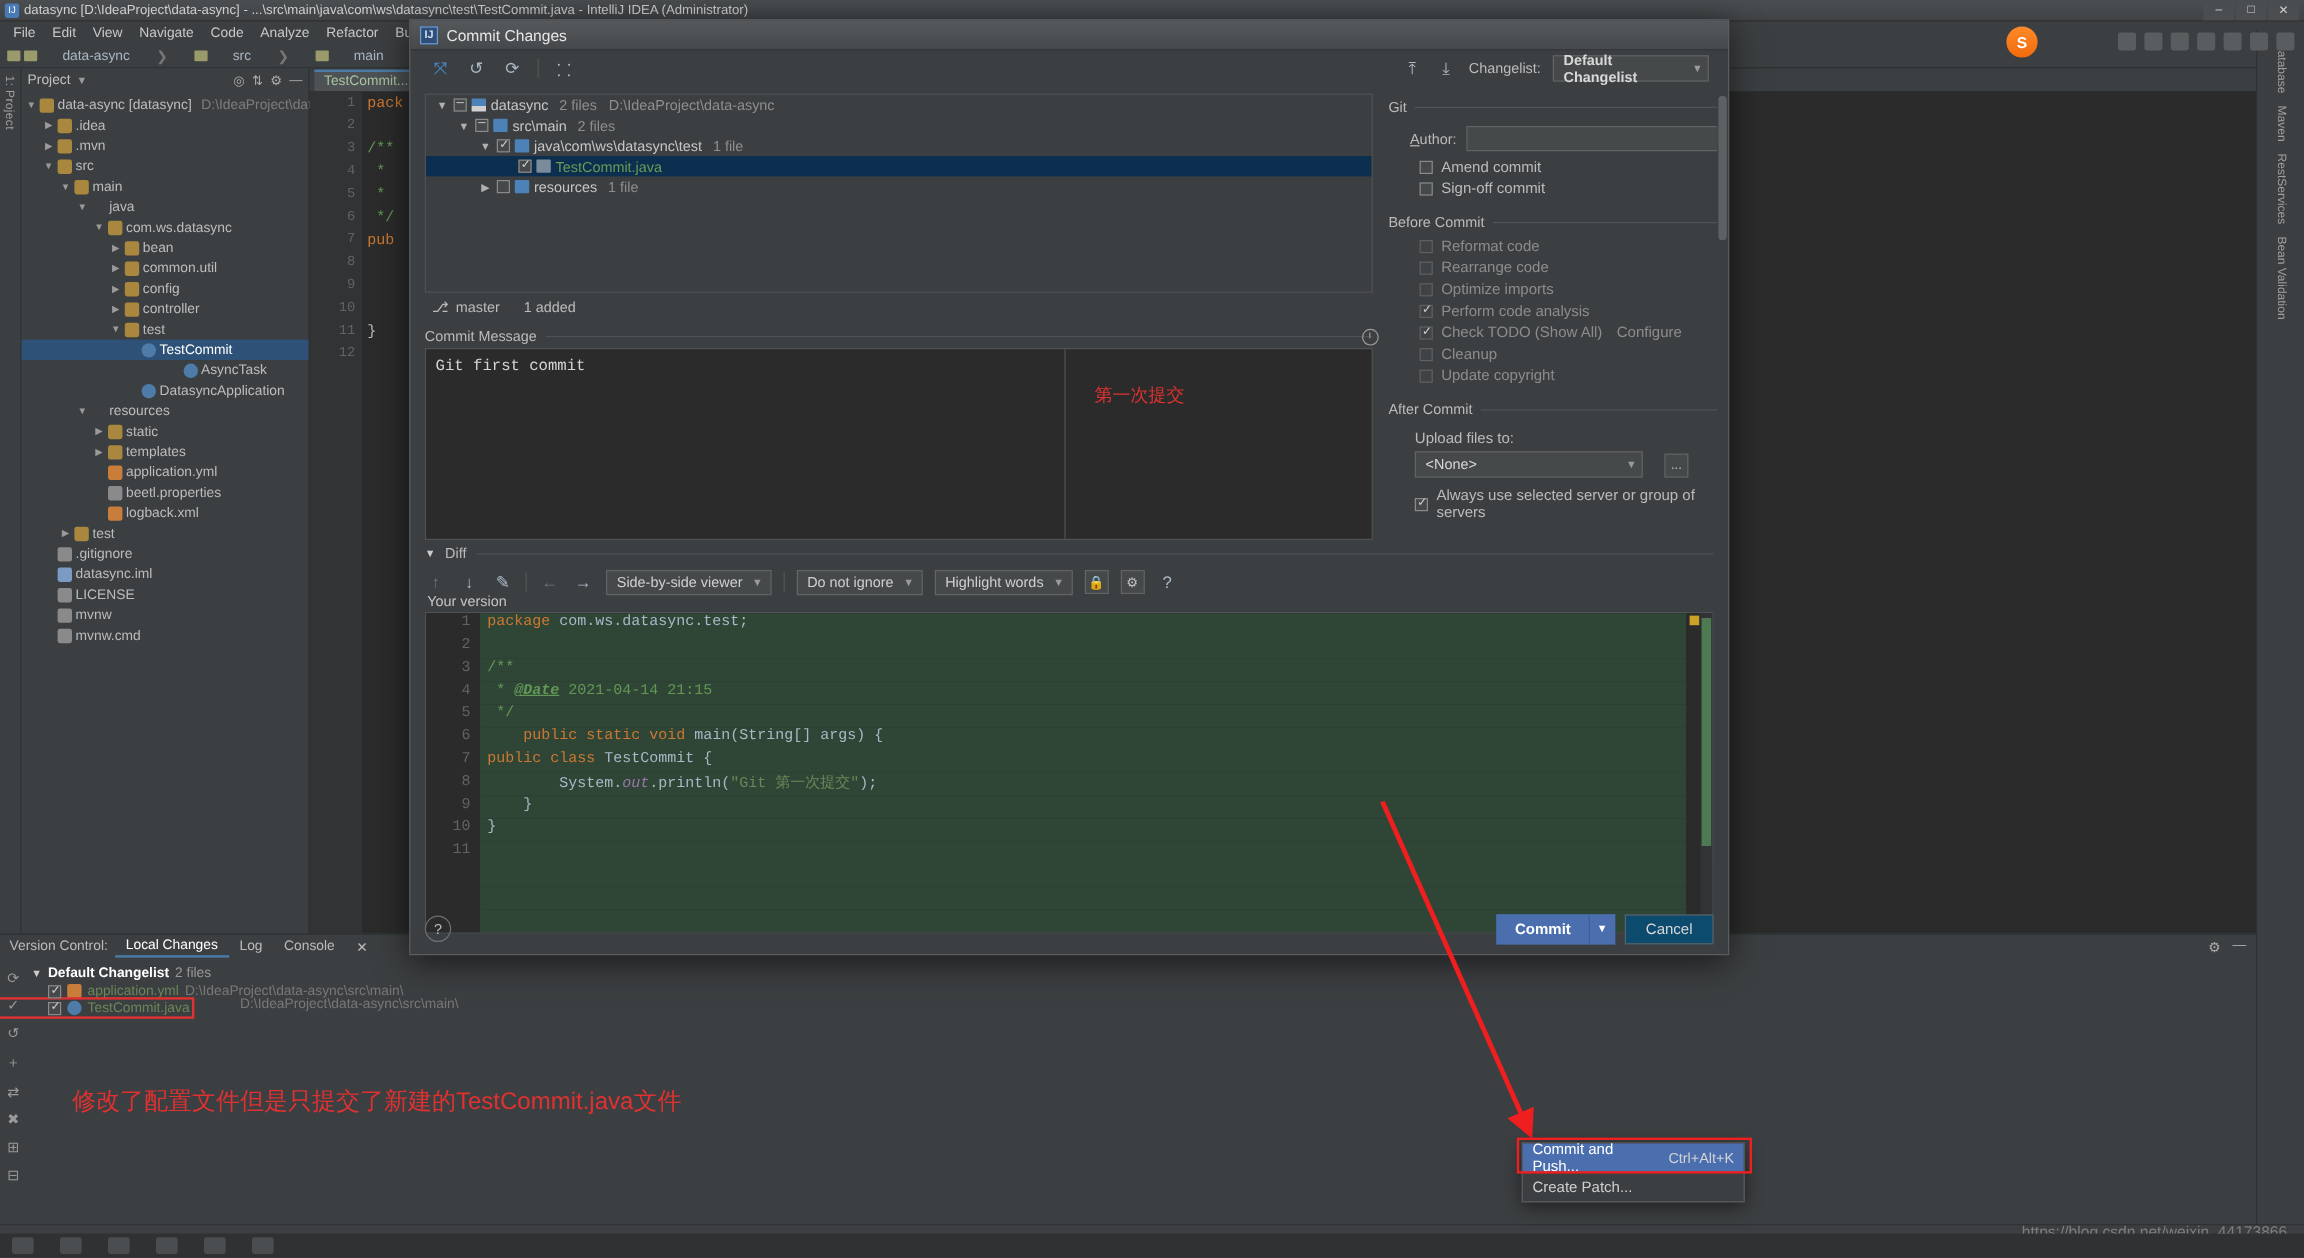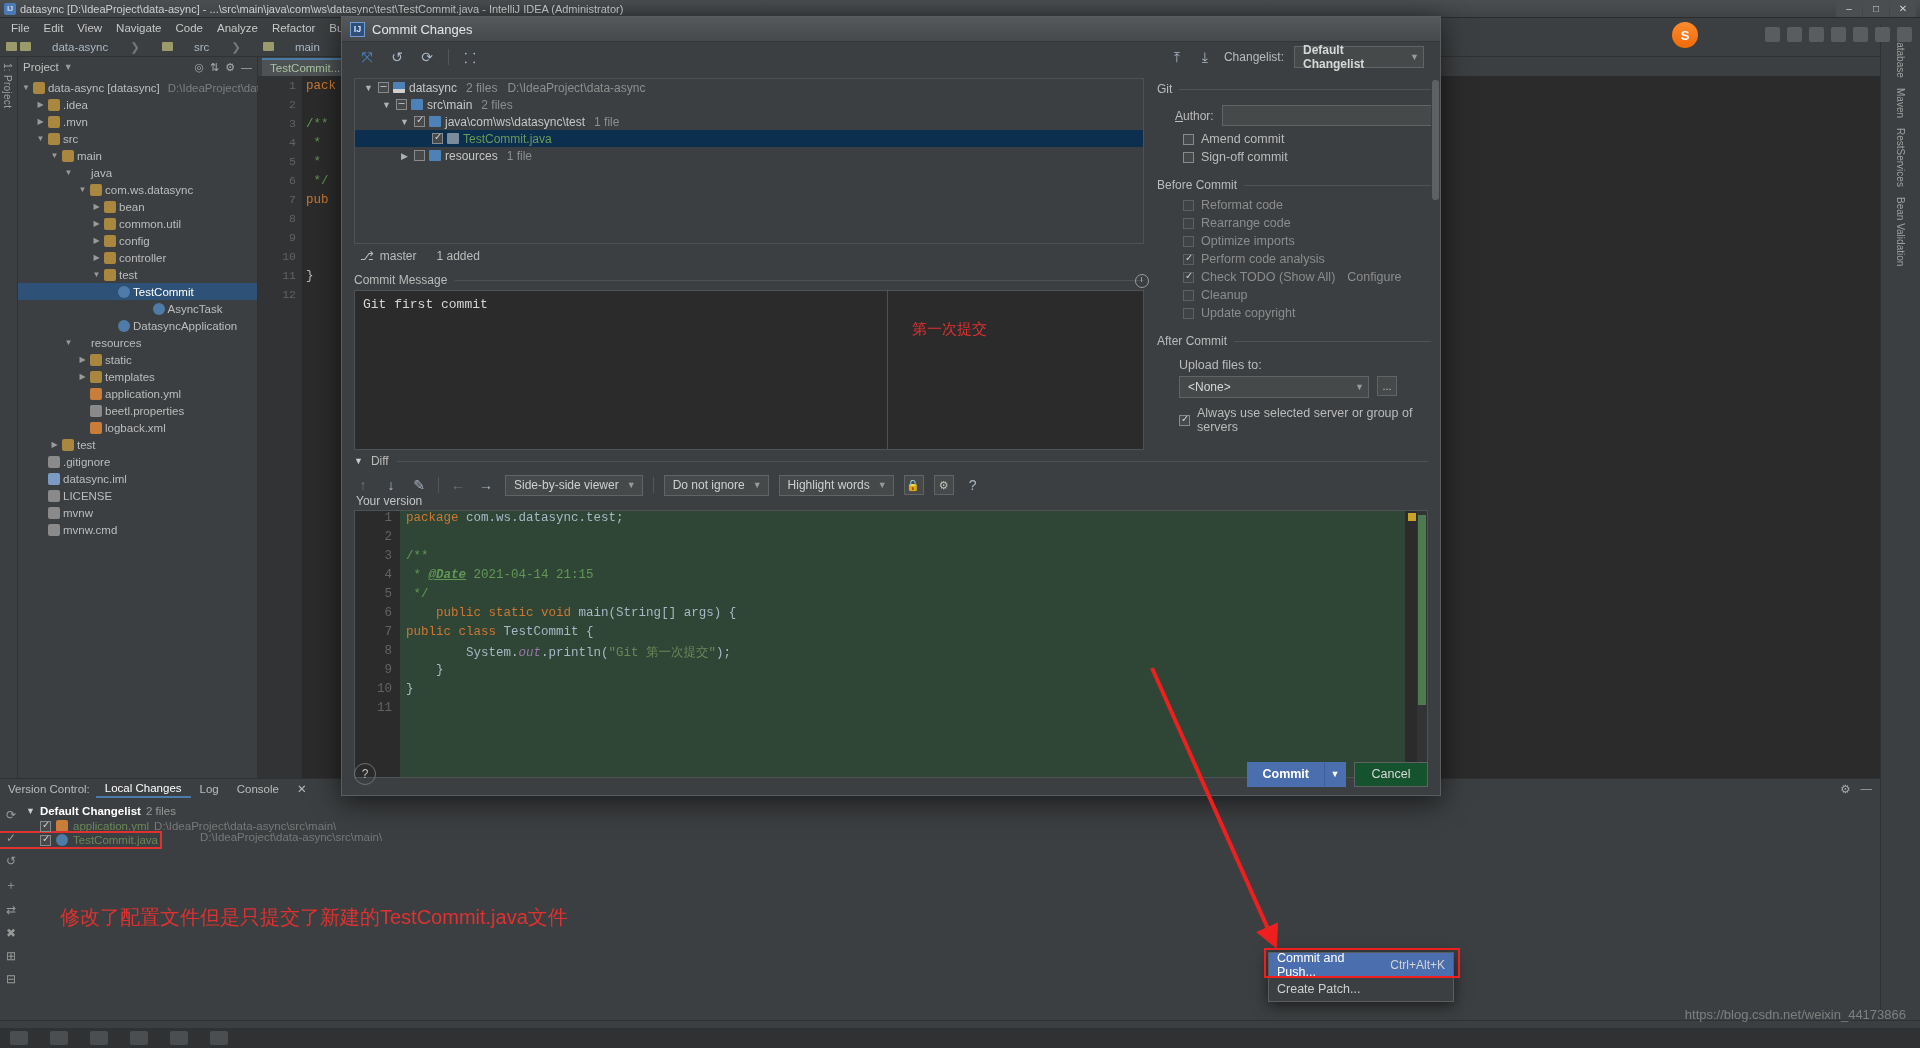--- a/index.html
+++ b/index.html
@@ -181,35 +181,35 @@
   .dmark i{position:absolute;right:1px;top:2px;width:8px;height:8px;background:#c9a226;display:block;}
   .dbar{position:absolute;right:0;top:0;width:10px;bottom:0;background:#313335;}
   .dbar i{position:absolute;left:1px;top:4px;width:8px;height:190px;background:#4e7a52;display:block;}
   
   .dlg-foot{position:absolute;left:0;right:0;bottom:0;height:42px;display:flex;align-items:center;
             padding:0 12px;gap:8px;}
   .helpbtn{width:22px;height:22px;border-radius:50%;border:1px solid #6d7073;color:#c0c0c0;
            display:flex;align-items:center;justify-content:center;font-size:12px;}
   .foot-right{margin-left:auto;display:flex;align-items:center;gap:8px;}
   .btn{height:25px;min-width:74px;display:flex;align-items:center;justify-content:center;
-       font-size:12.5px;border:1px solid #5f6264;background:#14532d;color:#d8d8d8;padding:0 12px;}
+       font-size:12.5px;border:1px solid #5f6264;background:#0c4a6e;color:#d8d8d8;padding:0 12px;}
   .btn.primary{background:#4b6eaf;border-color:#4b6eaf;color:#ffffff;font-weight:bold;padding:0 14px;}
   .btn.split{min-width:20px;padding:0;border-left:1px solid #3f5f9b;}
   
   #popup{position:absolute;left:1268px;top:952px;width:186px;background:#3c3f41;
          border:1px solid #5a5d5f;box-shadow:0 4px 14px rgba(0,0,0,.55);z-index:40;}
   .pmi{height:24px;display:flex;align-items:center;padding:0 8px;font-size:12.5px;color:#cfcfcf;gap:8px;}
   .pmi.hl{background:#4b6eaf;color:#ffffff;}
   .pmi .sc{margin-left:auto;color:#d4d4d4;font-size:12px;}
   .redbox{position:absolute;left:1264px;top:948px;width:196px;height:30px;
           border:2px solid #f01f1f;z-index:41;pointer-events:none;}
   
   svg#arrow{position:absolute;left:0;top:0;width:1920px;height:1048px;pointer-events:none;z-index:30;}
   .annot{position:absolute;color:#e03131;font-size:15px;z-index:25;white-space:nowrap;}
-  .watermark{position:absolute;right:14px;bottom:26px;color:#8a8a8a;font-size:13px;opacity:.85;}
+  .watermark{position:absolute;right:14px;bottom:14px;color:#8a8a8a;font-size:13px;opacity:.85;}
   .tray{position:absolute;right:8px;top:27px;display:flex;align-items:center;gap:7px;}
   .tray .ti{width:15px;height:15px;background:#5a5d5f;border-radius:2px;}
   .sogou{position:absolute;left:1672px;top:22px;width:26px;height:26px;border-radius:50%;
          background:linear-gradient(#ff8a2b,#f06a0a);color:#fff;font-weight:bold;font-size:13px;
          display:flex;align-items:center;justify-content:center;}
   .taskb{position:absolute;left:0;bottom:0;right:0;height:20px;background:#2f3133;display:flex;
          align-items:center;gap:22px;padding-left:10px;}
   .tk{width:18px;height:14px;background:#4a4e51;border-radius:2px;}
 </style>
 </head>
@@ -690,21 +690,21 @@
             <span class="cbx dis"></span>
             <span style="color: rgb(140, 140, 140);">Update copyright</span>
           </div>
         </div>
 
       <div class="grp" style="margin-top:14px">
         <span>After Commit</span>
         <span class="rule"></span>
       </div>
       <div style="margin:10px 0 4px 22px;font-size:12.5px">Upload files to:</div>
-      <div style="display:flex;gap:8px;margin-left:22px;align-items:flex-start">
+      <div style="display:flex;gap:18px;margin-left:22px;align-items:flex-end">
         <span class="combo" style="width:190px">
           <span>&lt;None&gt;</span>
           <span class="carat">▼</span>
         </span>
         <span class="sqbtn">...</span>
       </div>
       <div class="chkrow" style="margin-top:8px;margin-left:22px">
         <span class="cbx chk"></span>
         <span>Always use selected server or group of servers</span>
       </div>

